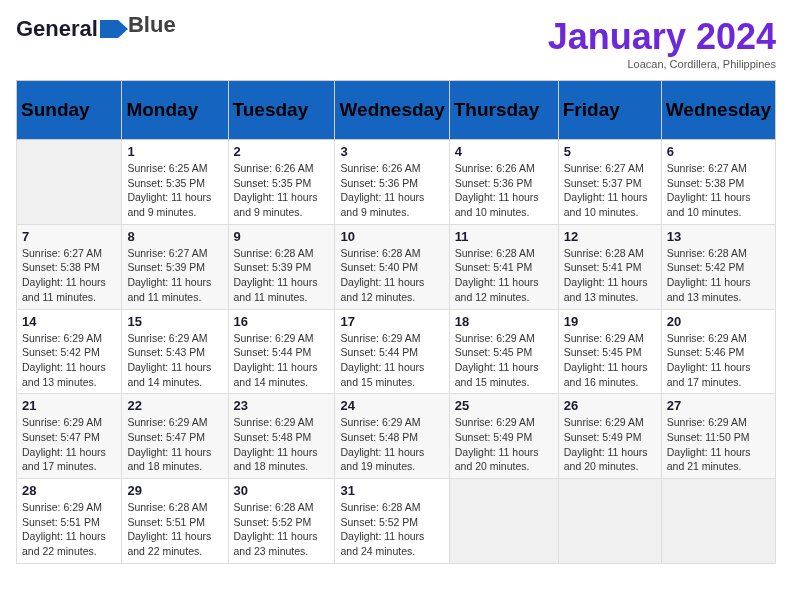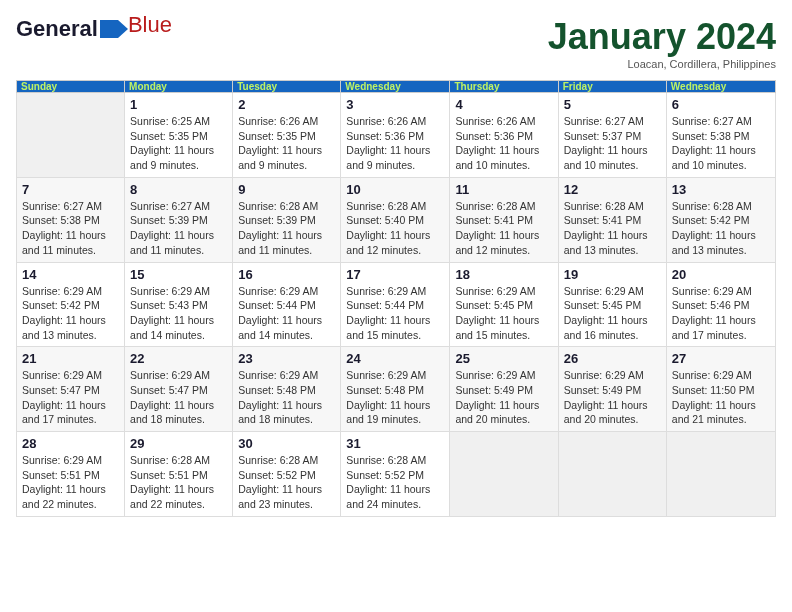--- a/index.html
+++ b/index.html
@@ -24,37 +24,37 @@
     .logo-row {
       display: flex;
       align-items: center;
     }
     .title-block {
       text-align: right;
     }
     .month-title {
       font-size: 36px;
       font-weight: bold;
-      color: #14532d;
+      color: #6d28d9;
     }
     .location {
       font-size: 11px;
       color: #555;
     }
     table {
       width: 100%;
       border-collapse: collapse;
       font-size: 11px;
     }
     thead tr th {
       background: #1565c0;
-      color: #bef264;
-      padding: 0 4px;
+      color: #000000;
+      padding: 18px 4px;
       text-align: left;
-      font-size: 10px;
+      font-size: 19px;
       font-weight: bold;
       border: 1px solid #ccc;
     }
     tbody tr td {
       border: 1px solid #ddd;
       vertical-align: top;
       padding: 4px 5px;
       width: 113px;
       min-height: 80px;
       background: #fff;
@@ -82,21 +82,21 @@
 <body>
 
 <div class="header">
   <div class="logo">
     <div class="logo-row">
       <span style="font-size:22px;font-weight:bold;color:#1a1a2e;">General</span>
       <svg width="28" height="18" viewBox="0 0 28 18" style="margin-left:2px;">
         <polygon points="0,0 18,0 28,9 18,18 0,18" fill="#1565c0"></polygon>
       </svg>
     </div>
-    <span style="font-size:22px;font-weight:normal;color:#b91c1c;margin-top:-4px;">Blue</span>
+    <span style="font-size:22px;font-weight:bold;color:#404040;margin-top:-4px;">Blue</span>
   </div>
   <div class="title-block">
     <div class="month-title">January 2024</div>
     <div class="location">Loacan, Cordillera, Philippines</div>
   </div>
 </div>
 
 <table>
   <thead>
     <tr>

